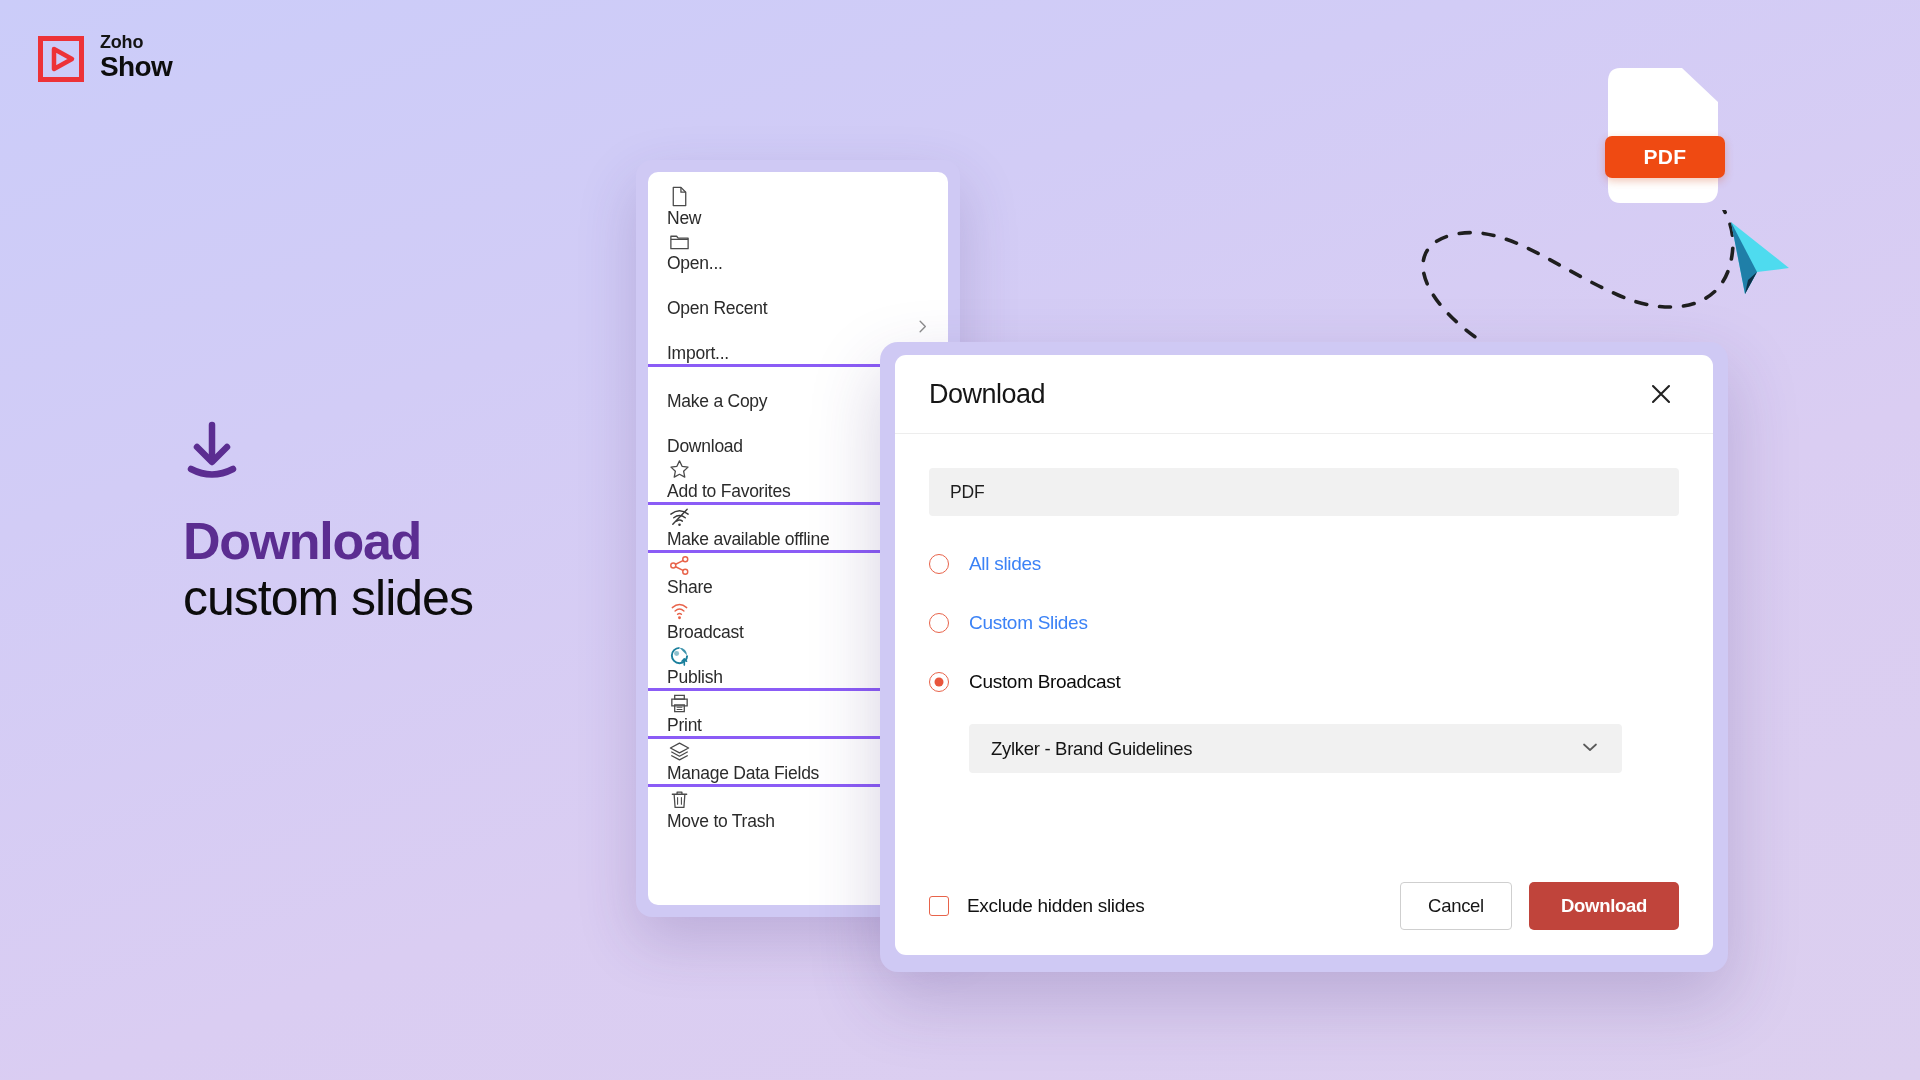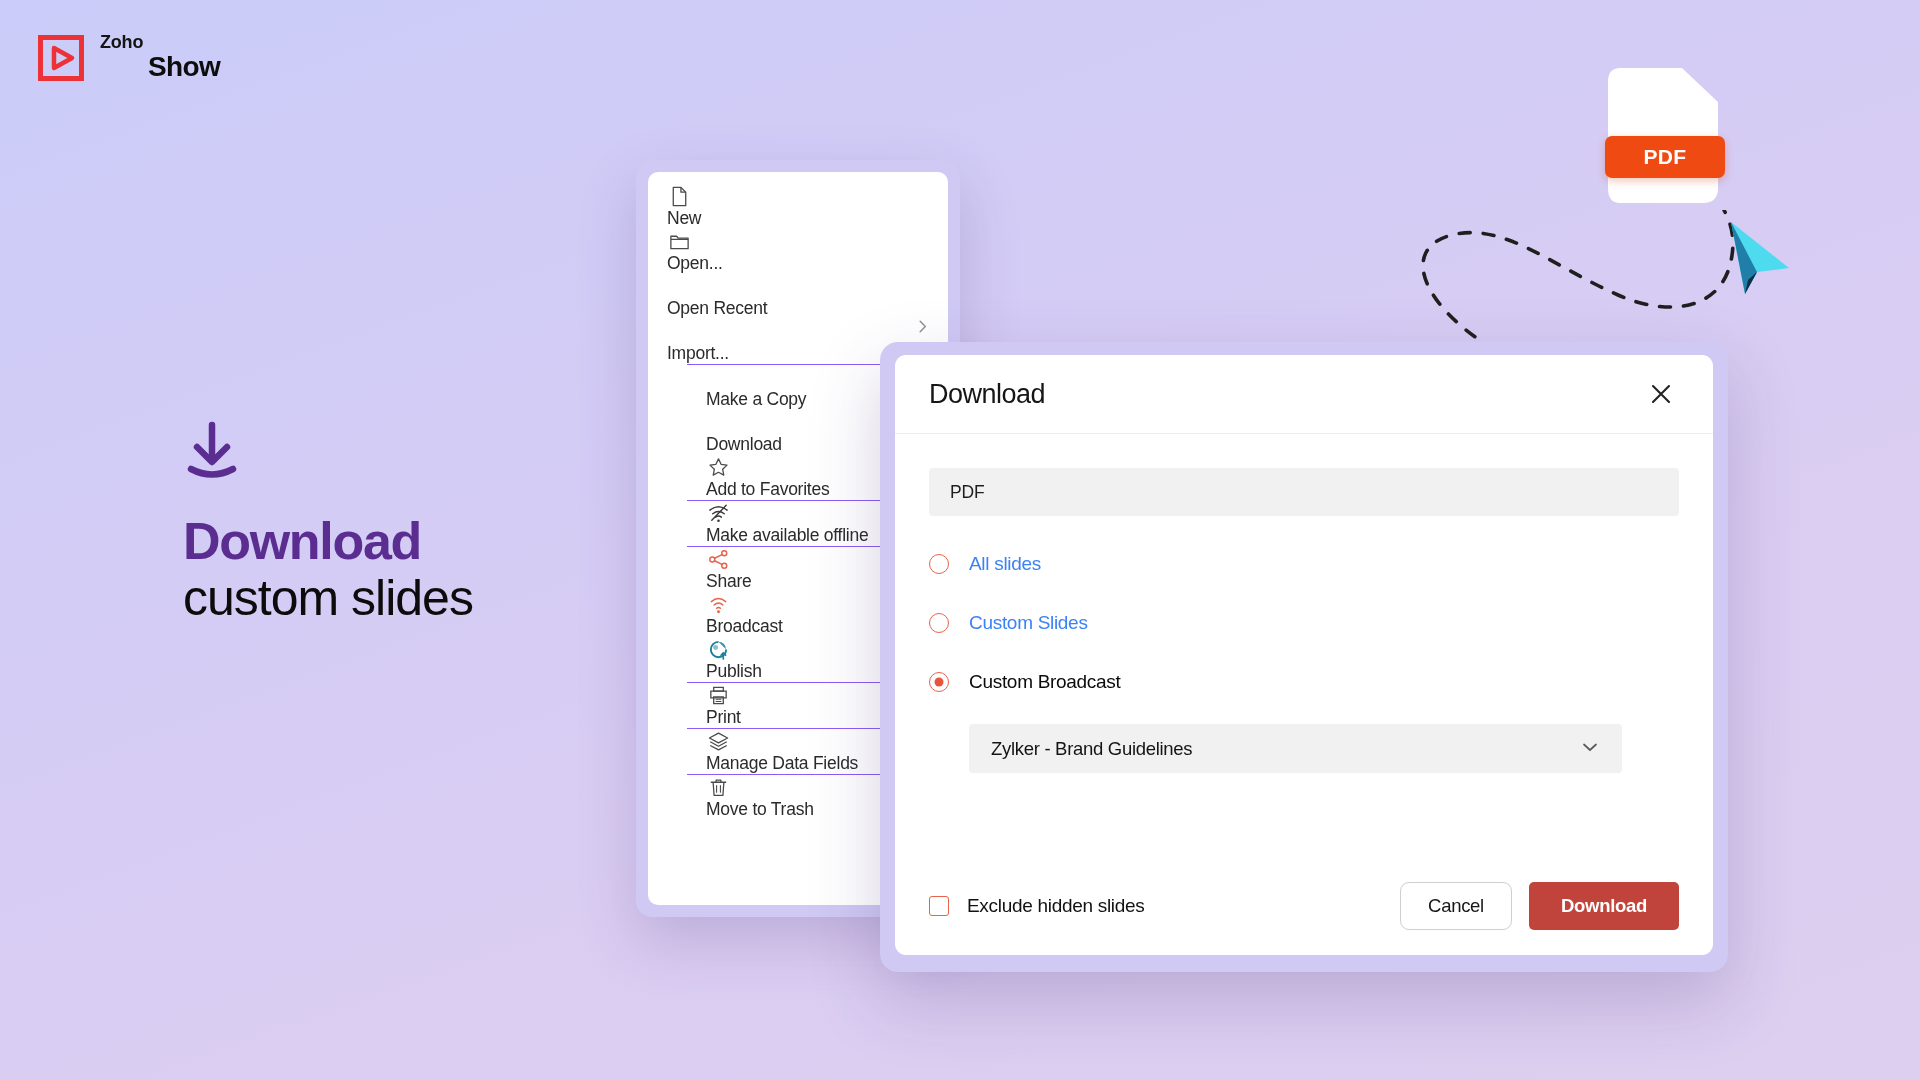--- a/index.html
+++ b/index.html
@@ -19,40 +19,39 @@
     background: linear-gradient(160deg, #CBCCF9 0%, #D2CCF6 30%, #DACDF2 62%, #DCCFEF 100%);
     overflow: hidden;
   }
 
   
   #brand {
     position: absolute;
     left: 36px;
     top: 33px;
     display: flex;
-    align-items: center;
+    align-items: flex-end;
     gap: 14px;
   }
   #brand-mark { width: 50px; height: 48px; display:block; }
   #brand-words { line-height: 1; padding-bottom: 2px; }
   #brand-words .zoho {
     display: block;
     font-size: 18px;
     font-weight: 700;
     color: #141414;
     letter-spacing: -0.2px;
   }
   #brand-words .show {
     display: block;
     font-size: 28px;
     font-weight: 700;
     color: #0d0d0d;
     letter-spacing: -0.6px;
     margin-top: 2px;
-    margin-left: 48px;
   }
 
   
   #headline-block {
     position: absolute;
     left: 183px;
     top: 420px;
     width: 420px;
   }
   #download-glyph { display:block; margin-bottom: 34px; }
@@ -86,21 +85,21 @@
     position: absolute;
     left: 12px;
     top: 12px;
     width: 300px;
     height: 733px;
     background: #FFFFFF;
     border-radius: 10px;
     padding: 12px 0;
     overflow: hidden;
   }
-  .menu-group + .menu-group { border-top: 1px solid #8b5cf6; margin-left: 39px; }
+  .menu-group + .menu-group { border-top: 3px solid #8b5cf6; }
   .menu-item {
     position: relative;
     display: flex;
     height: 45px;
     padding: 0 18px 0 19px;
     cursor: default;
     flex-direction: column;
   }
   .menu-ico {
     width: 24px;
@@ -308,21 +307,21 @@
     display: flex;
     align-items: center;
     gap: 17px;
   }
   #cancel-btn {
     height: 48px;
     min-width: 112px;
     padding: 0 26px;
     background: #fff;
     border: 1px solid #CFCFCF;
-    border-radius: 9px;
+    border-radius: 4px;
     font-size: 18.5px;
     color: #161616;
     font-family: inherit;
     letter-spacing: -0.3px;
     cursor: pointer;
   }
   #download-btn {
     height: 48px;
     min-width: 150px;
     padding: 0 26px;

